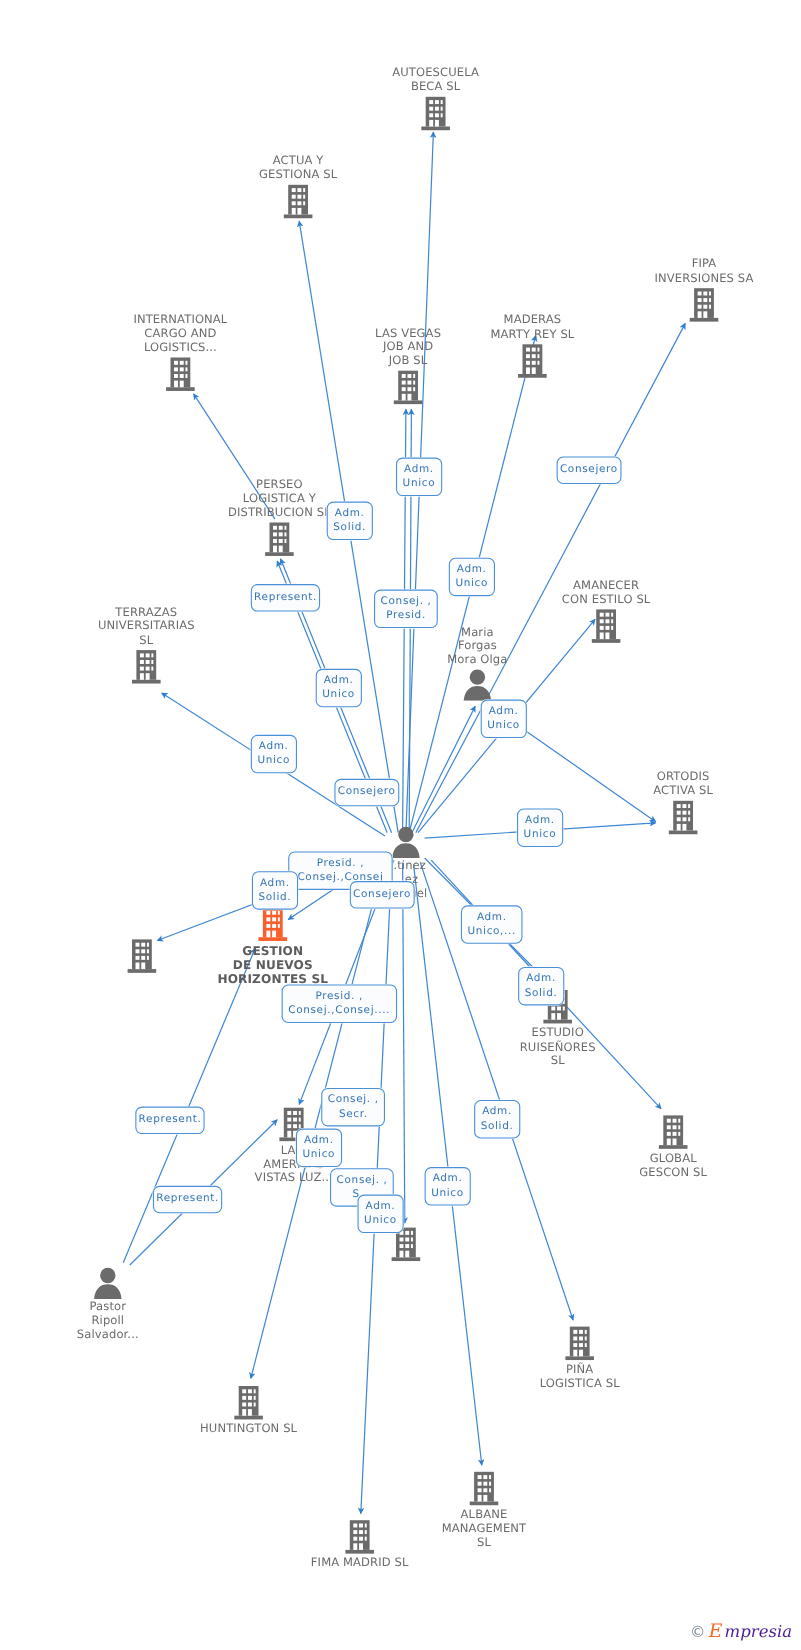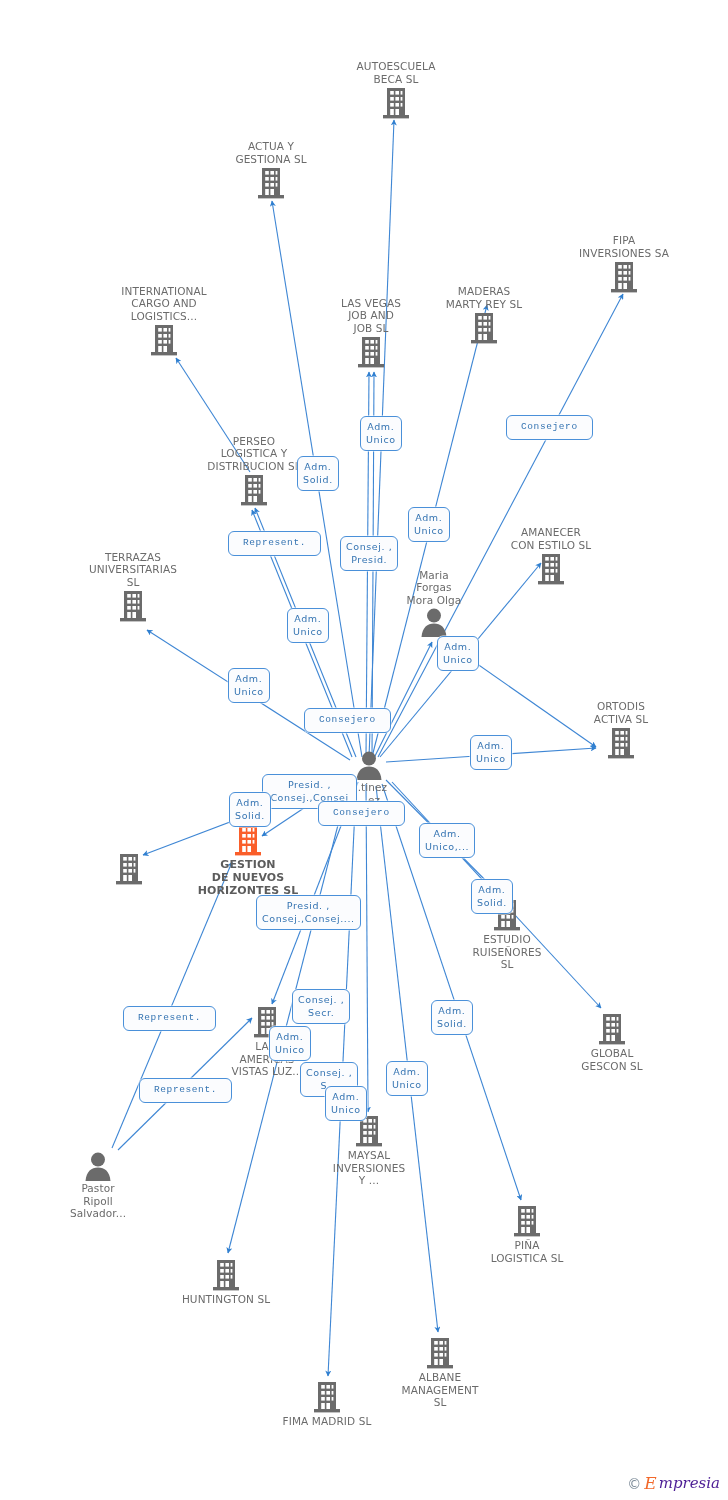--- a/index.html
+++ b/index.html
@@ -60,22 +60,21 @@
     color: #3574b2;
     font-size: 9.5px;
     line-height: 12.5px;
     letter-spacing: 0.6px;
     text-align: center;
     padding: 4px 5px;
     white-space: pre-line;
     box-shadow: 0 0 0 0.5px rgba(255,255,255,0.9);
   }
   .badge.one {
-    padding: 5px 14px;
-    font-family: Liberation Mono, monospace;
+    padding: 5px 2px;
   }
   #watermark {
     position: absolute;
     right: 8px;
     bottom: 8px;
     display: flex;
     align-items: center;
     gap: 3px;
     font-size: 15px;
   }
@@ -189,21 +188,21 @@
           <rect x="9.2" y="11" width="3.6" height="3.6" fill="#ffffff"></rect>
           <rect x="14.4" y="11" width="3.6" height="3.6" fill="#ffffff"></rect>
           <rect x="19.6" y="11" width="1.8" height="3.6" fill="#ffffff"></rect>
           <rect x="9.2" y="17" width="3.6" height="3.6" fill="#ffffff"></rect>
           <rect x="14.4" y="17" width="3.6" height="3.6" fill="#ffffff"></rect>
           <rect x="19.6" y="17" width="1.8" height="3.6" fill="#ffffff"></rect>
           <rect x="9.2" y="23" width="3.6" height="6" fill="#ffffff"></rect>
           <rect x="14.4" y="23" width="3.6" height="6" fill="#ffffff"></rect>
         </svg></span>
     </div>
-    <div class="node labeltop" style="left: 624px; top: 234px;">
+    <div class="node labeltop" style="left: 640px; top: 234px;">
       <span class="nlabel">FIPA
 INVERSIONES SA</span>
       <span class="glyph"><svg width="30" height="34" viewBox="0 0 30 34" xmlns="http://www.w3.org/2000/svg">
           <rect x="6" y="2" width="18" height="27" fill="#6b6b6b"></rect>
           <rect x="2" y="29" width="26" height="3.4" fill="#6b6b6b"></rect>
           <rect x="9.2" y="5" width="3.6" height="3.6" fill="#ffffff"></rect>
           <rect x="14.4" y="5" width="3.6" height="3.6" fill="#ffffff"></rect>
           <rect x="19.6" y="5" width="1.8" height="3.6" fill="#ffffff"></rect>
           <rect x="9.2" y="11" width="3.6" height="3.6" fill="#ffffff"></rect>
           <rect x="14.4" y="11" width="3.6" height="3.6" fill="#ffffff"></rect>
@@ -456,23 +455,20 @@
           <rect x="19.6" y="5" width="1.8" height="3.6" fill="#ffffff"></rect>
           <rect x="9.2" y="11" width="3.6" height="3.6" fill="#ffffff"></rect>
           <rect x="14.4" y="11" width="3.6" height="3.6" fill="#ffffff"></rect>
           <rect x="19.6" y="11" width="1.8" height="3.6" fill="#ffffff"></rect>
           <rect x="9.2" y="17" width="3.6" height="3.6" fill="#ffffff"></rect>
           <rect x="14.4" y="17" width="3.6" height="3.6" fill="#ffffff"></rect>
           <rect x="19.6" y="17" width="1.8" height="3.6" fill="#ffffff"></rect>
           <rect x="9.2" y="23" width="3.6" height="6" fill="#ffffff"></rect>
           <rect x="14.4" y="23" width="3.6" height="6" fill="#ffffff"></rect>
         </svg></span>
-      <span class="nlabel">MAYSAL
-INVERSIONES
-Y ...</span>
     </div>
     <div class="node" style="left: 98px; top: 1151px;">
       <span class="glyph"><svg width="30" height="30" viewBox="0 0 30 30" xmlns="http://www.w3.org/2000/svg">
           <circle cx="15" cy="8.6" r="7" fill="#6b6b6b"></circle>
           <path d="M2.5 30 C3.4 20.4 8.4 16.6 15 16.6 C21.6 16.6 26.6 20.4 27.5 30 Z" fill="#6b6b6b"></path>
         </svg></span>
       <span class="nlabel">Pastor
 Ripoll
 Salvador...</span>
     </div>

